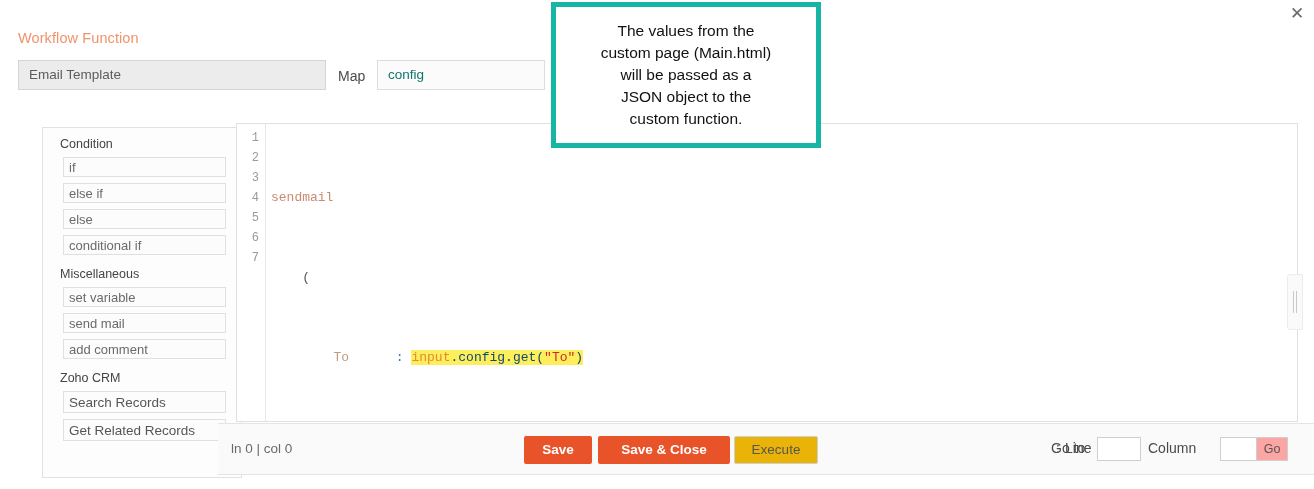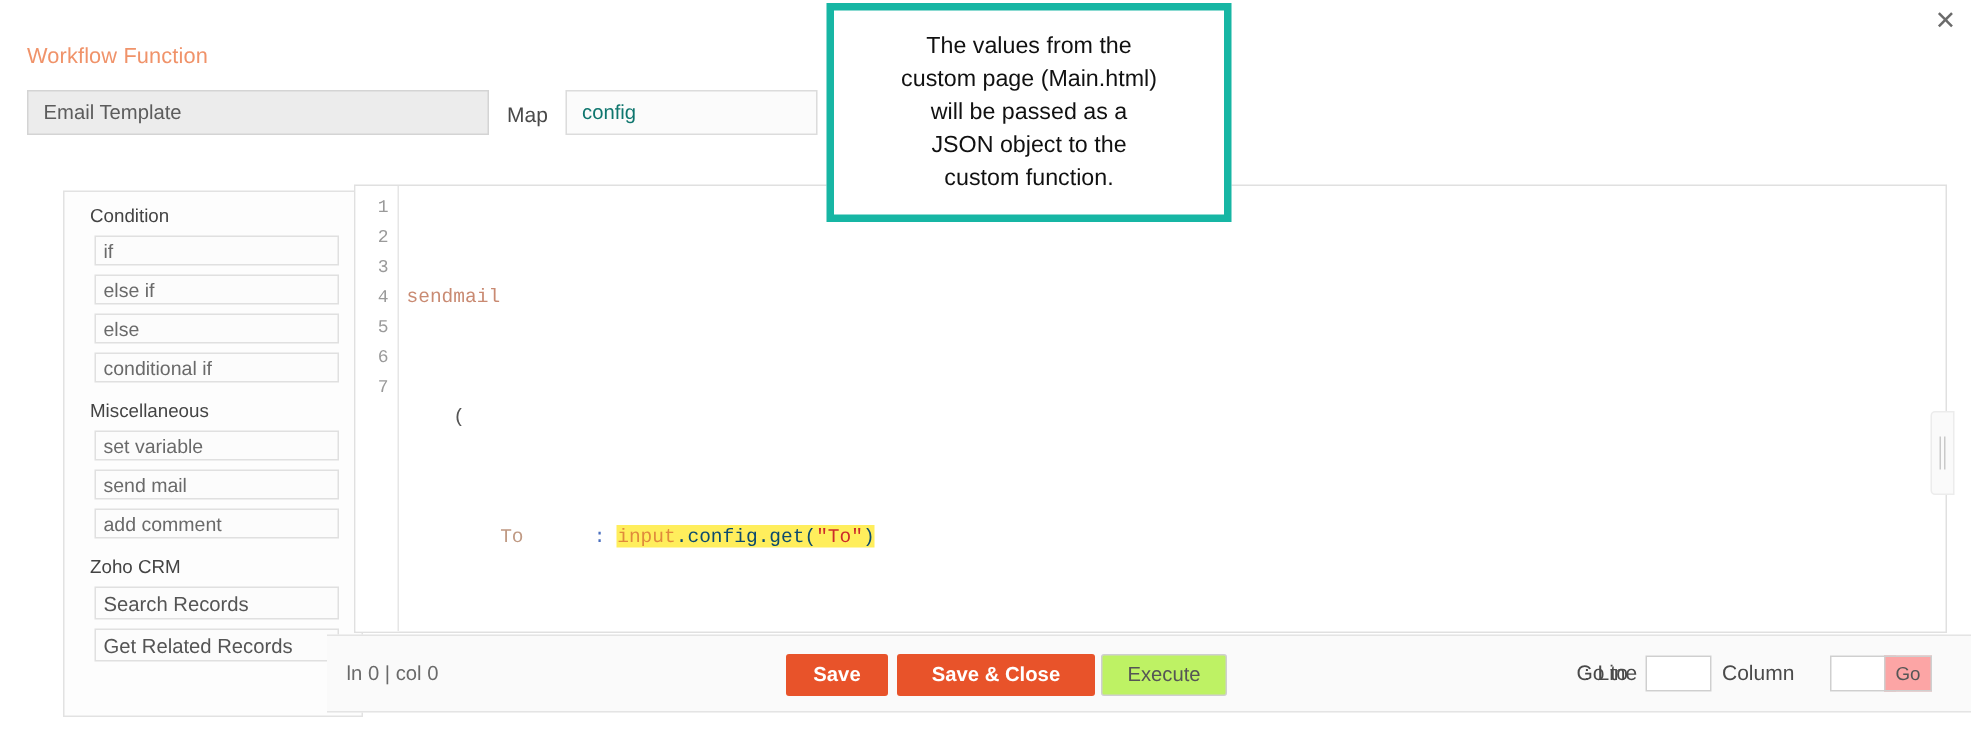--- a/index.html
+++ b/index.html
@@ -212,21 +212,21 @@
   }
   #save-btn { left: 306px; width: 68px; }
   #save-close-btn { left: 380px; width: 132px; }
   #execute-btn {
     position: absolute;
     left: 516px;
     top: 12px;
     width: 84px;
     height: 28px;
     box-sizing: border-box;
-    background: #bef264;
+    background: #eab308;
     border: 1px solid #cfcfcf;
     font-size: 13.5px;
     color: #555;
     font-family: "Liberation Sans", sans-serif;
     cursor: pointer;
     border-radius: 2px;
     line-height: 26px;
     text-align: center;
   }
   #goto-label {

